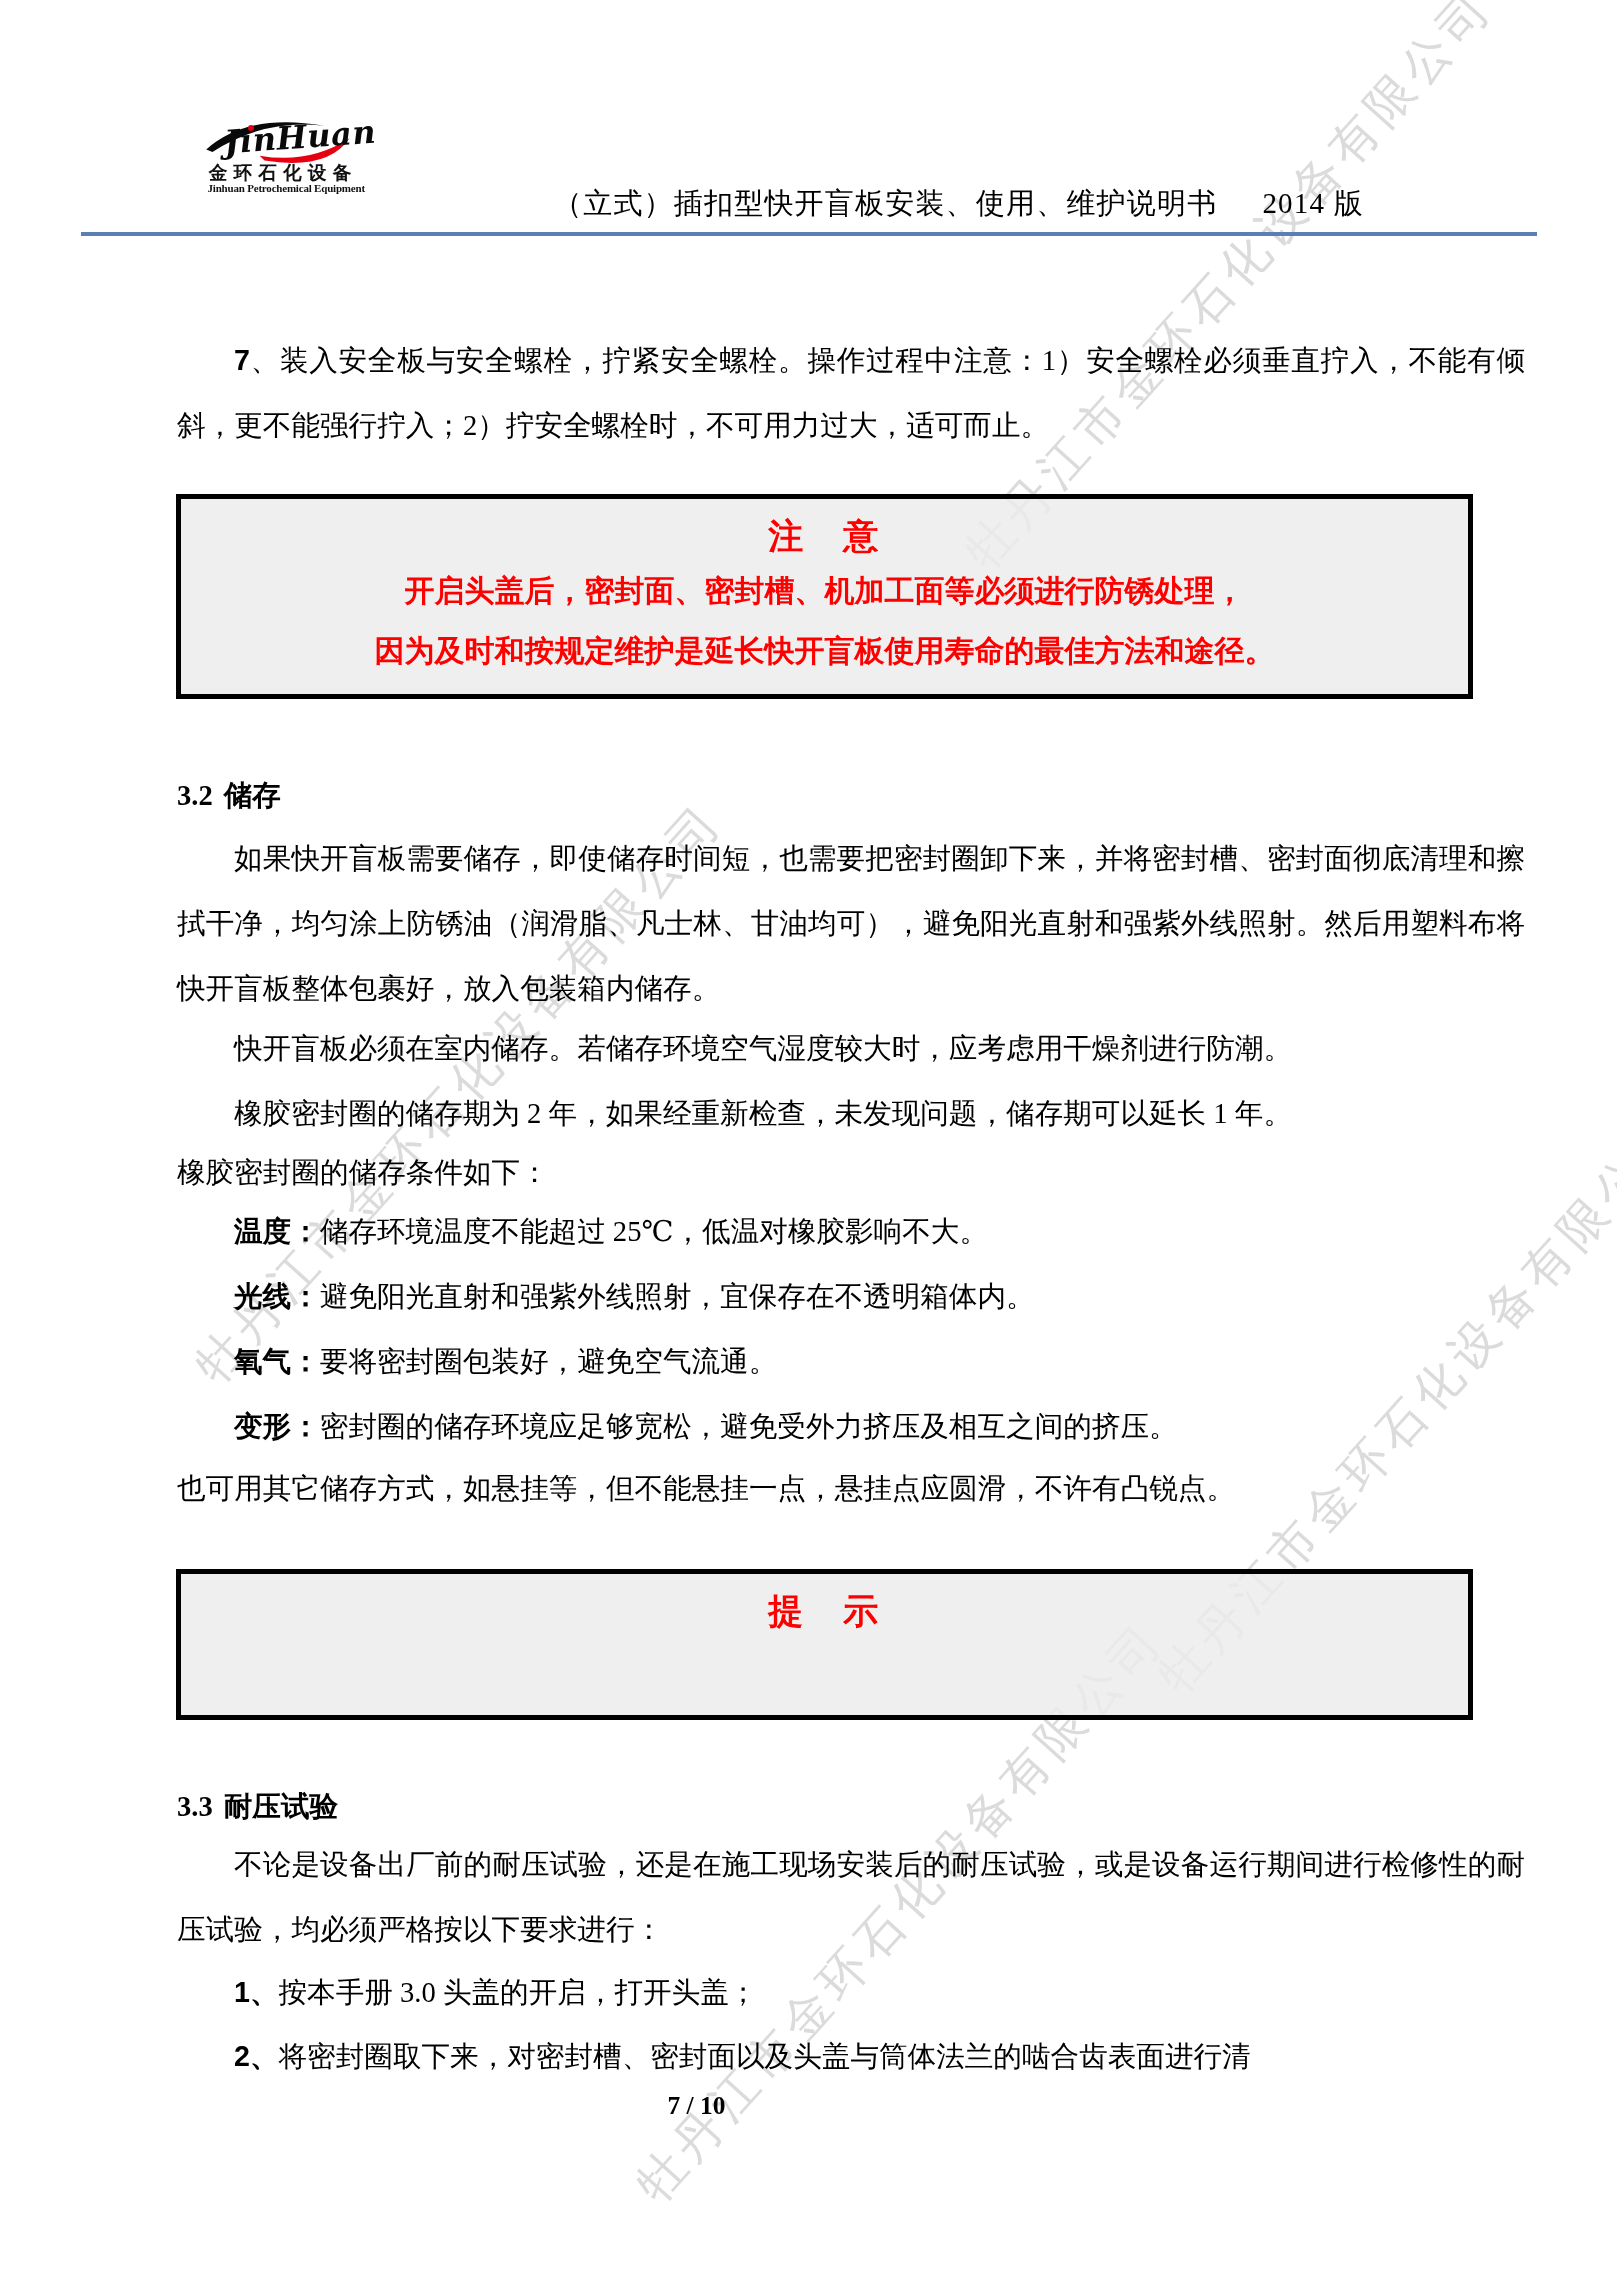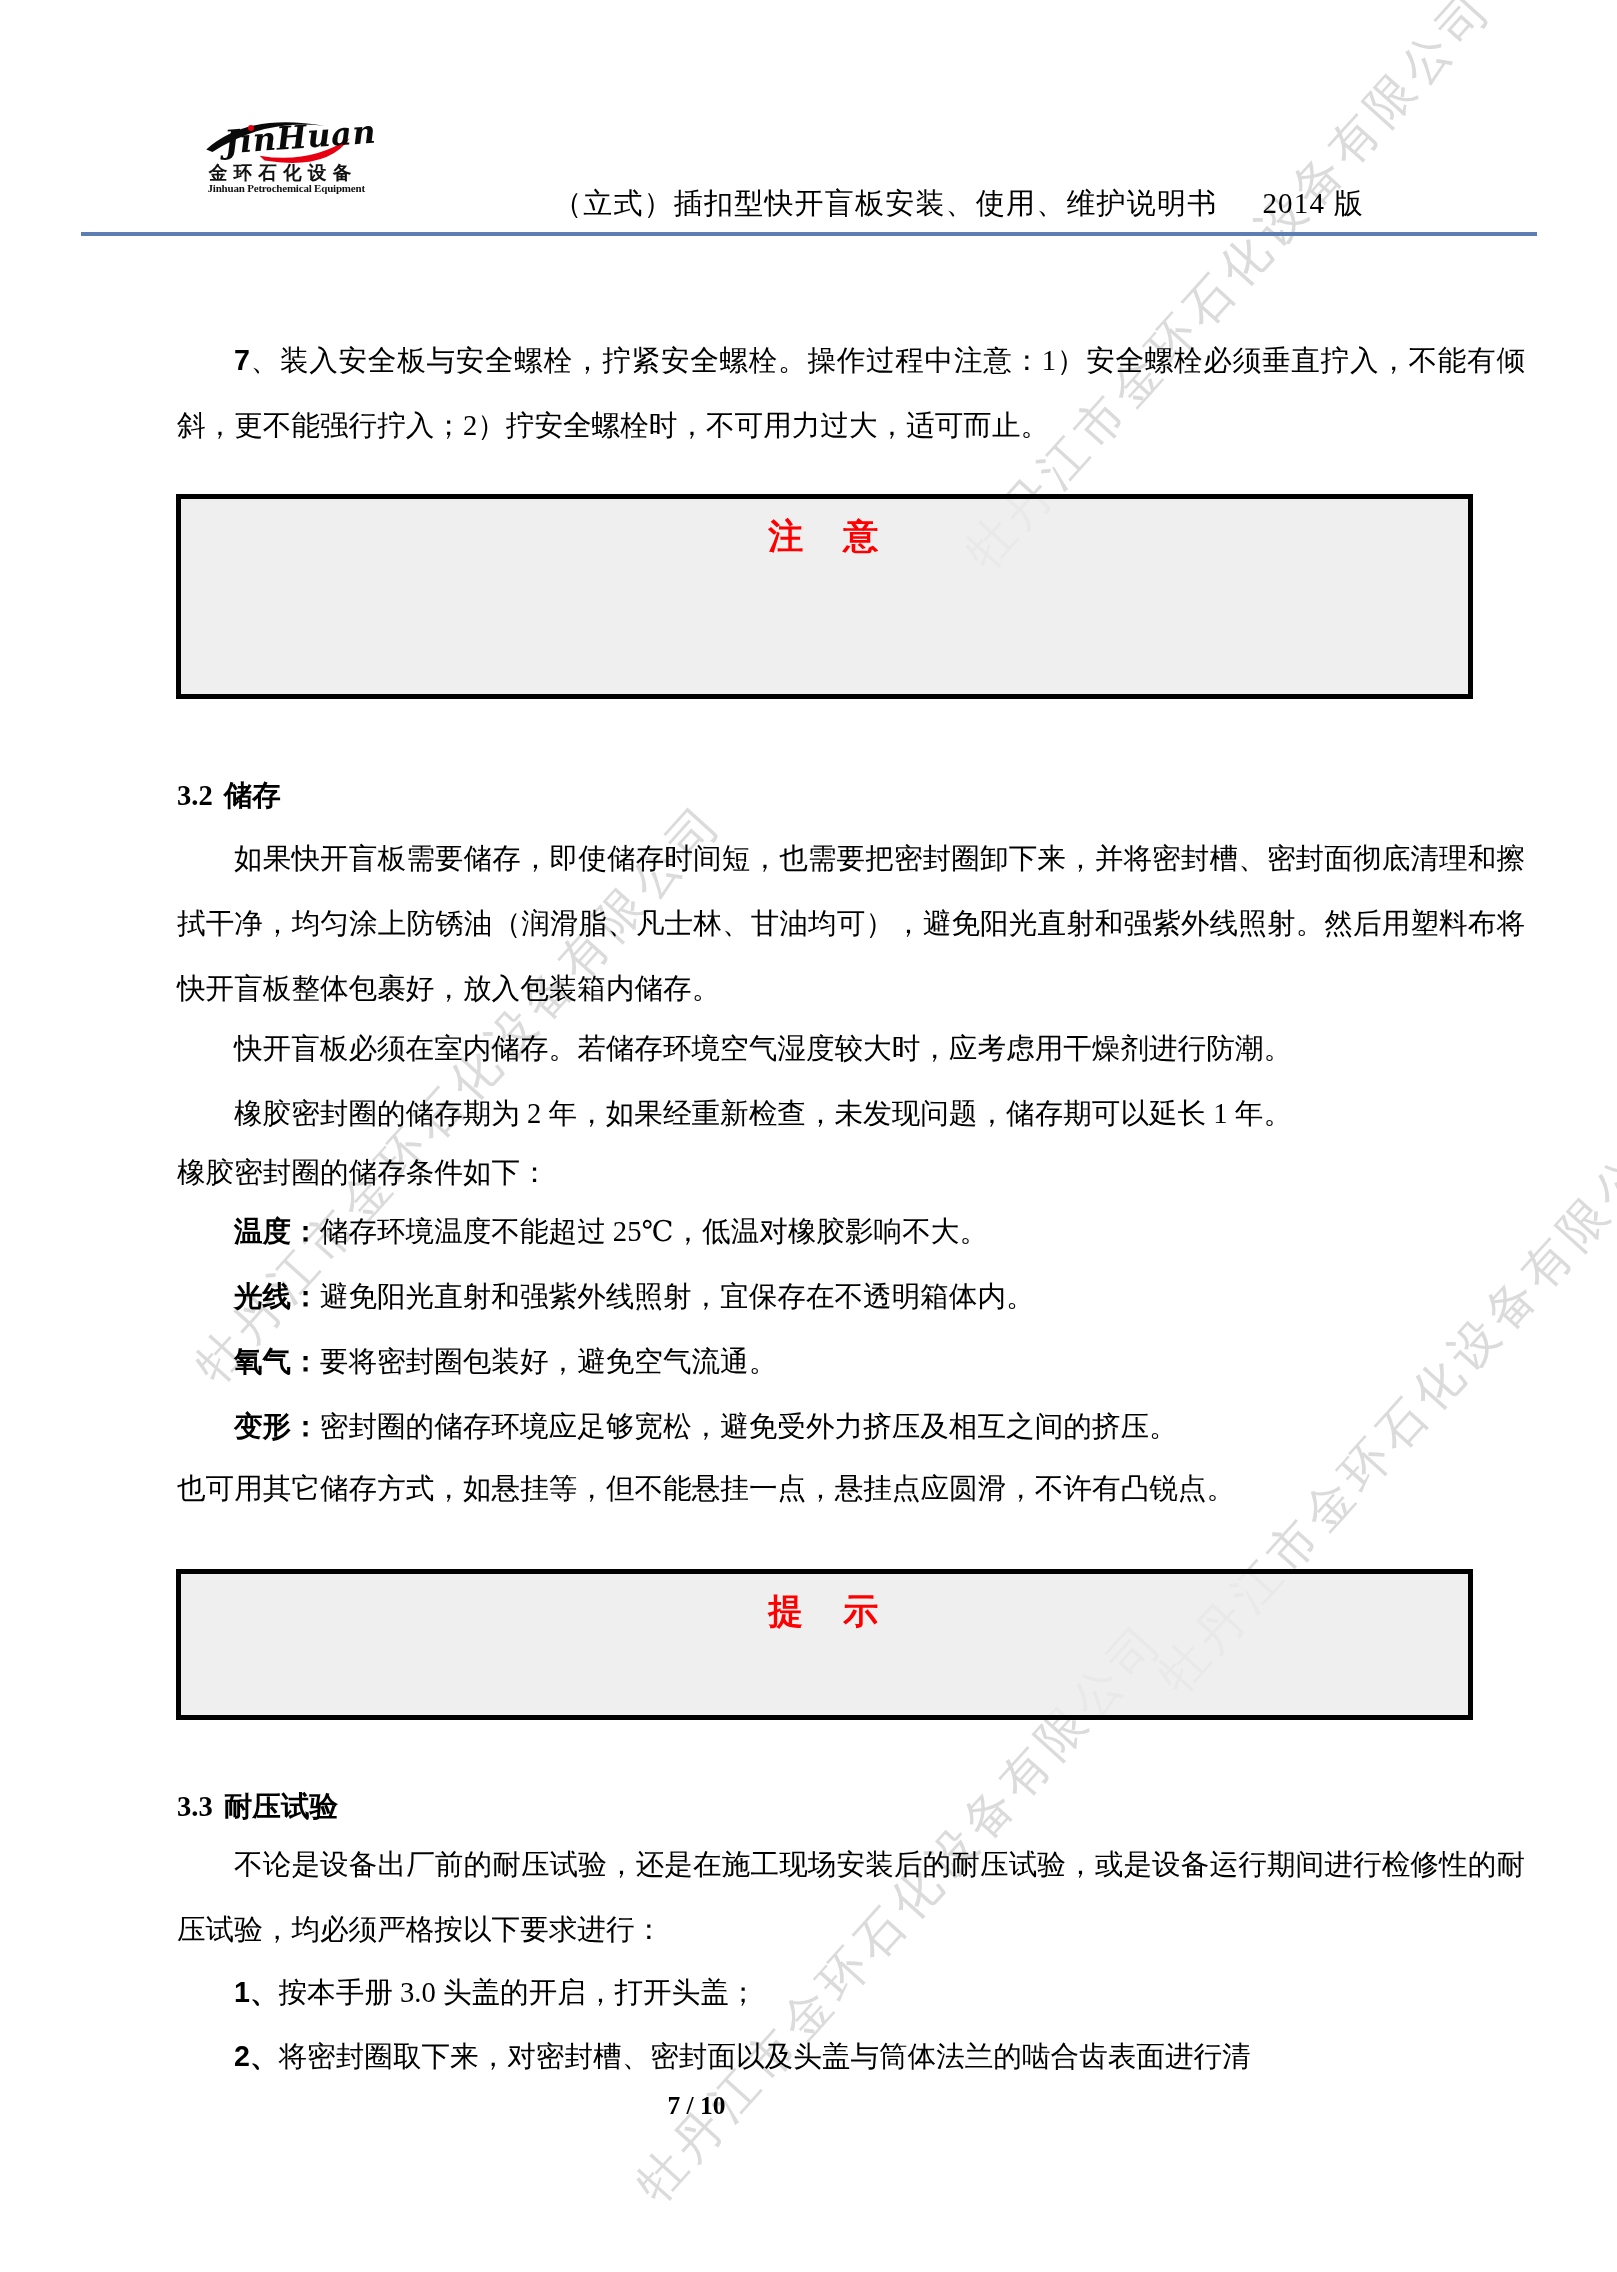--- a/index.html
+++ b/index.html
@@ -123,20 +123,24 @@
 </div>
 
 <div class="header-rule"></div>
 
 <div class="tb indent" style="top:328px;">
   <span class="b-num">7</span><span>、装入安全板与安全螺栓，拧紧安全螺栓。操作过程中注意：1）安全螺栓必须垂直拧入，不能有倾斜，更不能强行拧入；2）拧安全螺栓时，不可用力过大，适可而止。</span>
 </div>
 
 <div class="notice" style="top:494px; height:195px;">
   <div class="notice-title">注　意</div>
+  <div class="notice-lines">
+    <div>开启头盖后，密封面、密封槽、机加工面等必须进行防锈处理，</div>
+    <div>因为及时和按规定维护是延长快开盲板使用寿命的最佳方法和途径。</div>
+  </div>
 </div>
 
 <div class="sec-head" style="top:777px;">
   <span>3.2</span>
   <span>储存</span>
 </div>
 
 <div class="tb indent" style="top:826px;">如果快开盲板需要储存，即使储存时间短，也需要把密封圈卸下来，并将密封槽、密封面彻底清理和擦拭干净，均匀涂上防锈油（润滑脂、凡士林、甘油均可），避免阳光直射和强紫外线照射。然后用塑料布将快开盲板整体包裹好，放入包装箱内储存。</div>
 <div class="tb indent" style="top:1016px;">快开盲板必须在室内储存。若储存环境空气湿度较大时，应考虑用干燥剂进行防潮。</div>
 <div class="tb indent" style="top:1081px;">橡胶密封圈的储存期为 2 年，如果经重新检查，未发现问题，储存期可以延长 1 年。</div>

